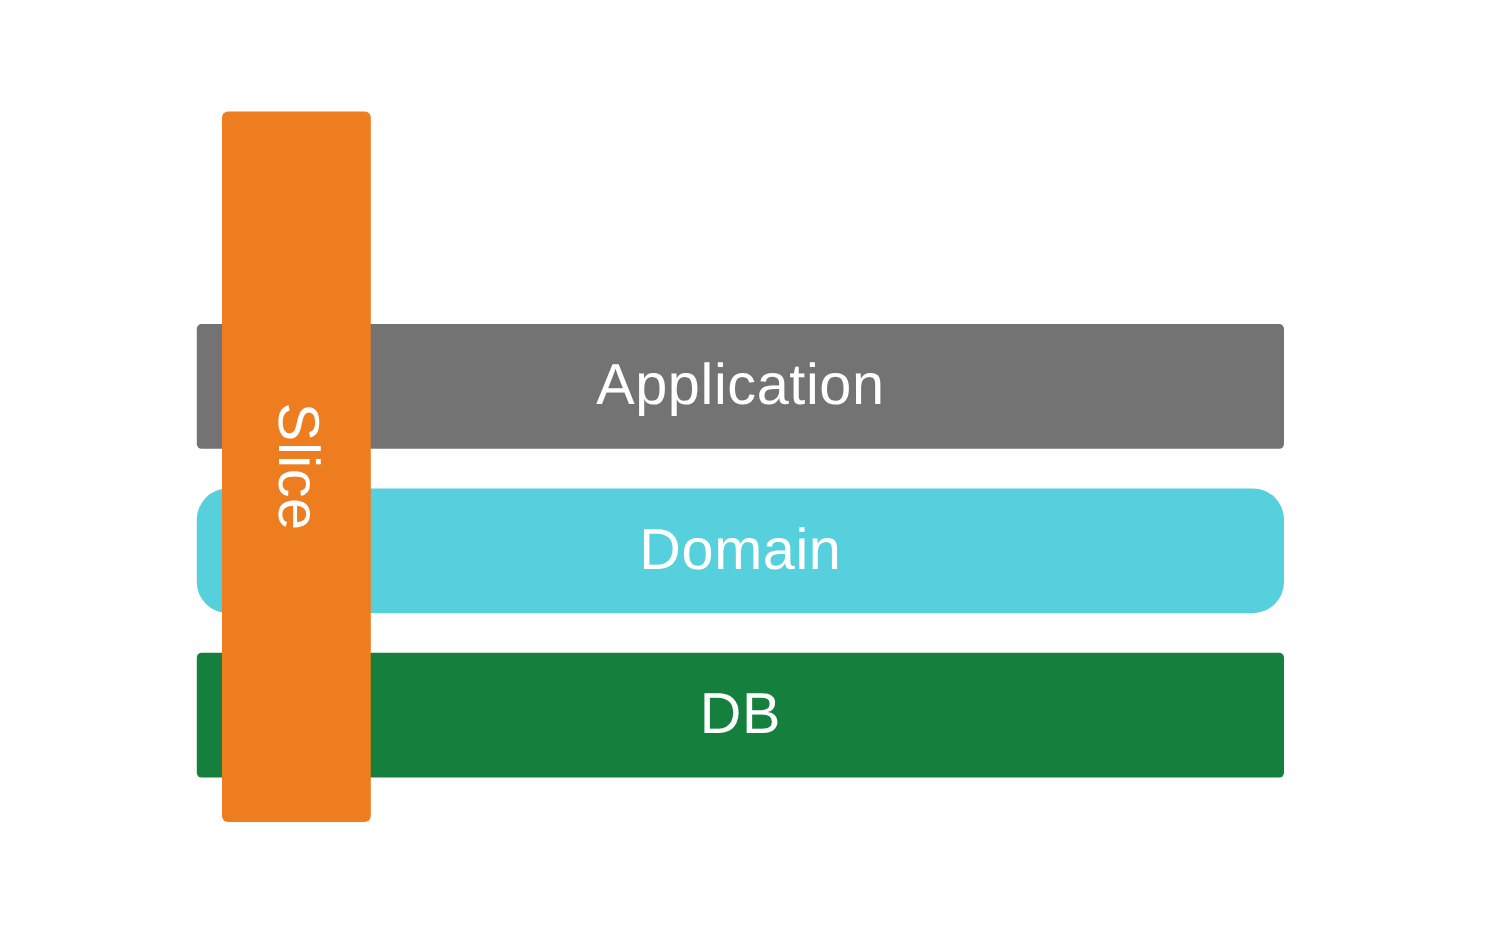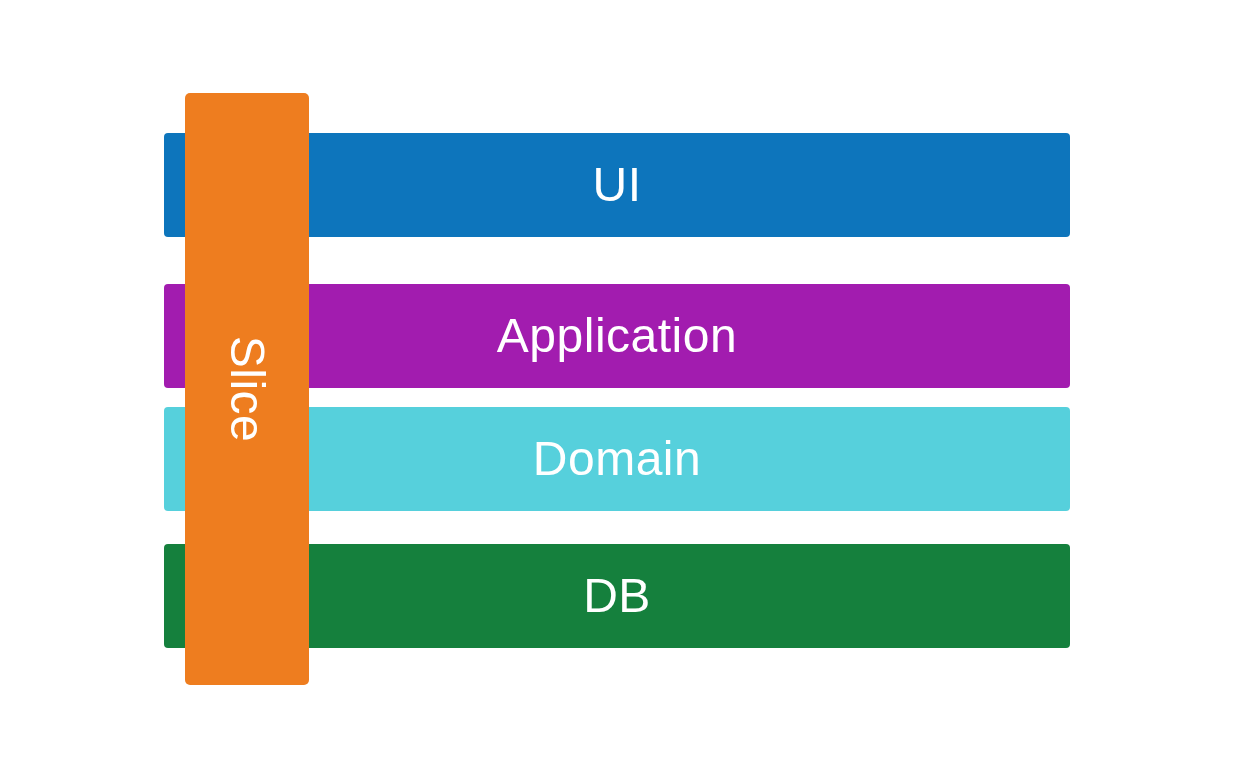--- a/index.html
+++ b/index.html
@@ -76,29 +76,26 @@
     transform: rotate(90deg);
     transform-origin: center center;
     user-select: none;
   }
 </style>
 </head>
 <body>
 
 <div id="canvas" style="width: 1250px; height: 781px; background: rgb(255, 255, 255);">
 
-  <div class="layer-bar" style="background: rgb(13, 117, 188); top: 133px;">
-    <span class="layer-label" style="color: rgb(255, 255, 255);">UI</span>
-  </div>
 
-  <div class="layer-bar" style="background: #a21caf; top: 284px; justify-content: center;">
+  <div class="layer-bar" style="background: #737373; top: 270px; justify-content: center;">
     <span class="layer-label" style="color: rgb(255, 255, 255);">Application</span>
   </div>
 
-  <div class="layer-bar" style="background: rgb(86, 208, 220); top: 407px;">
+  <div class="layer-bar" style="background: rgb(86, 208, 220); top: 407px; border-radius: 26px;">
     <span class="layer-label" style="color: rgb(255, 255, 255);">Domain</span>
   </div>
 
   <div class="layer-bar" style="background: #15803d; top: 544px;">
     <span class="layer-label" style="color: rgb(255, 255, 255);">DB</span>
   </div>
 
   <div class="slice-bar" style="background: rgb(238, 125, 31);">
     <div class="slice-label-wrap">
       <span class="slice-label" style="color: rgb(255, 255, 255); transform: rotate(90deg);">Slice</span>

